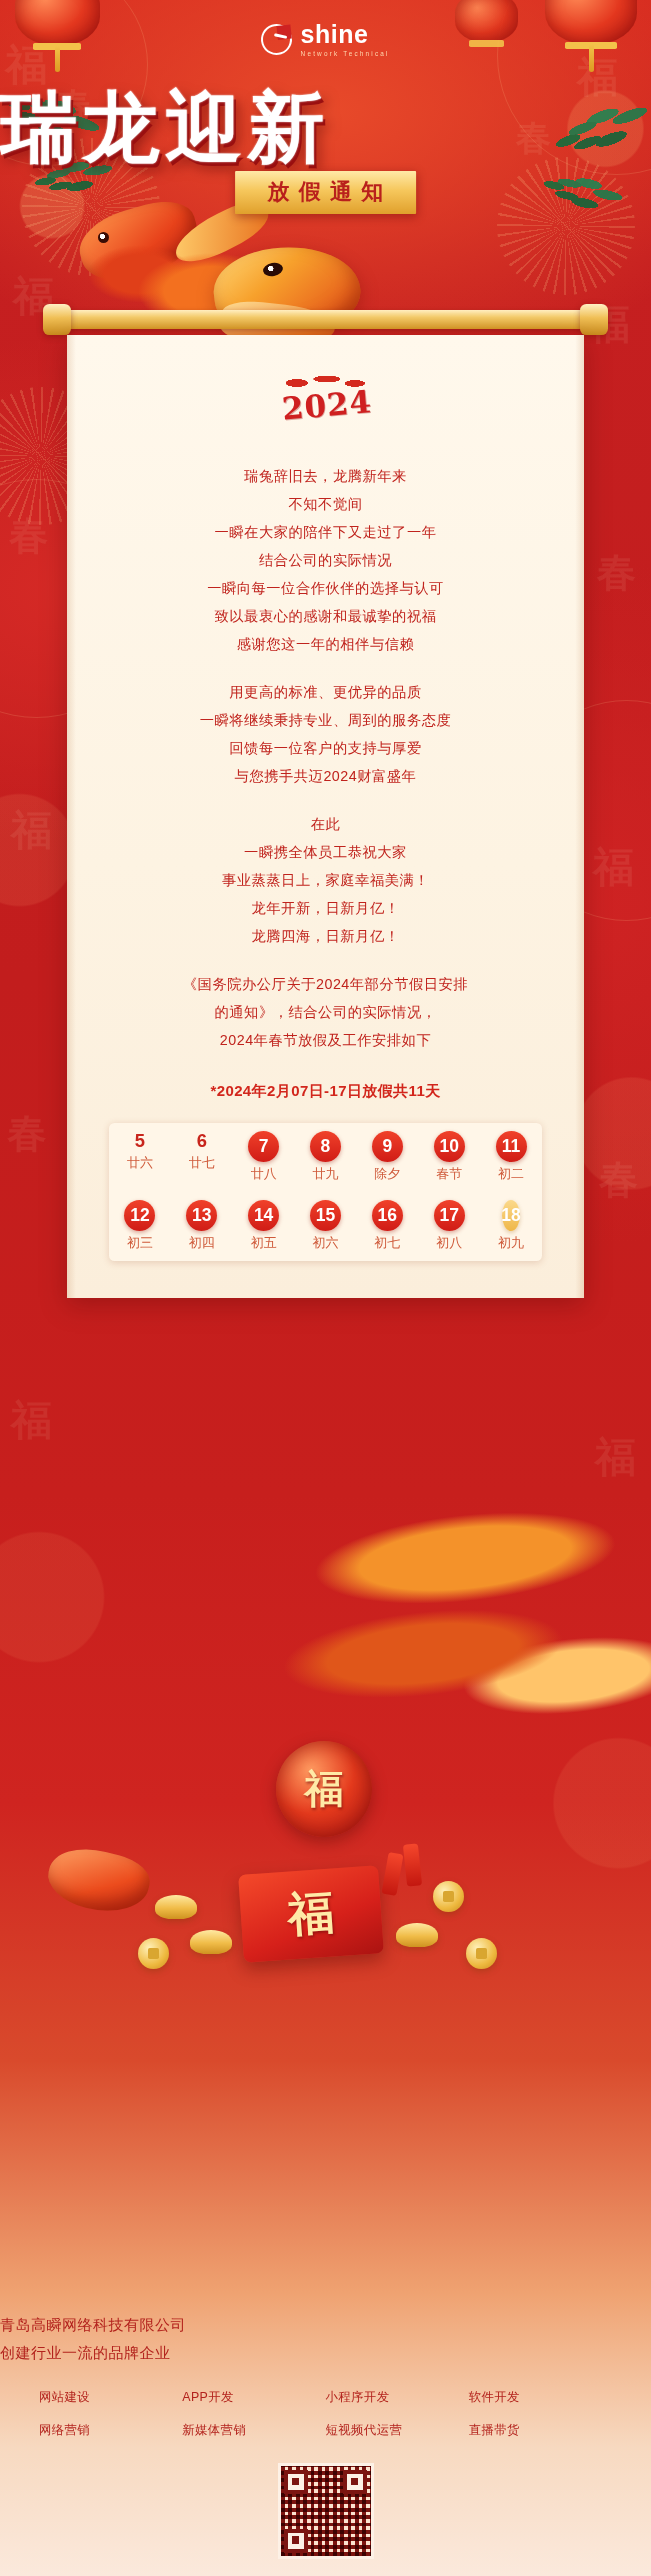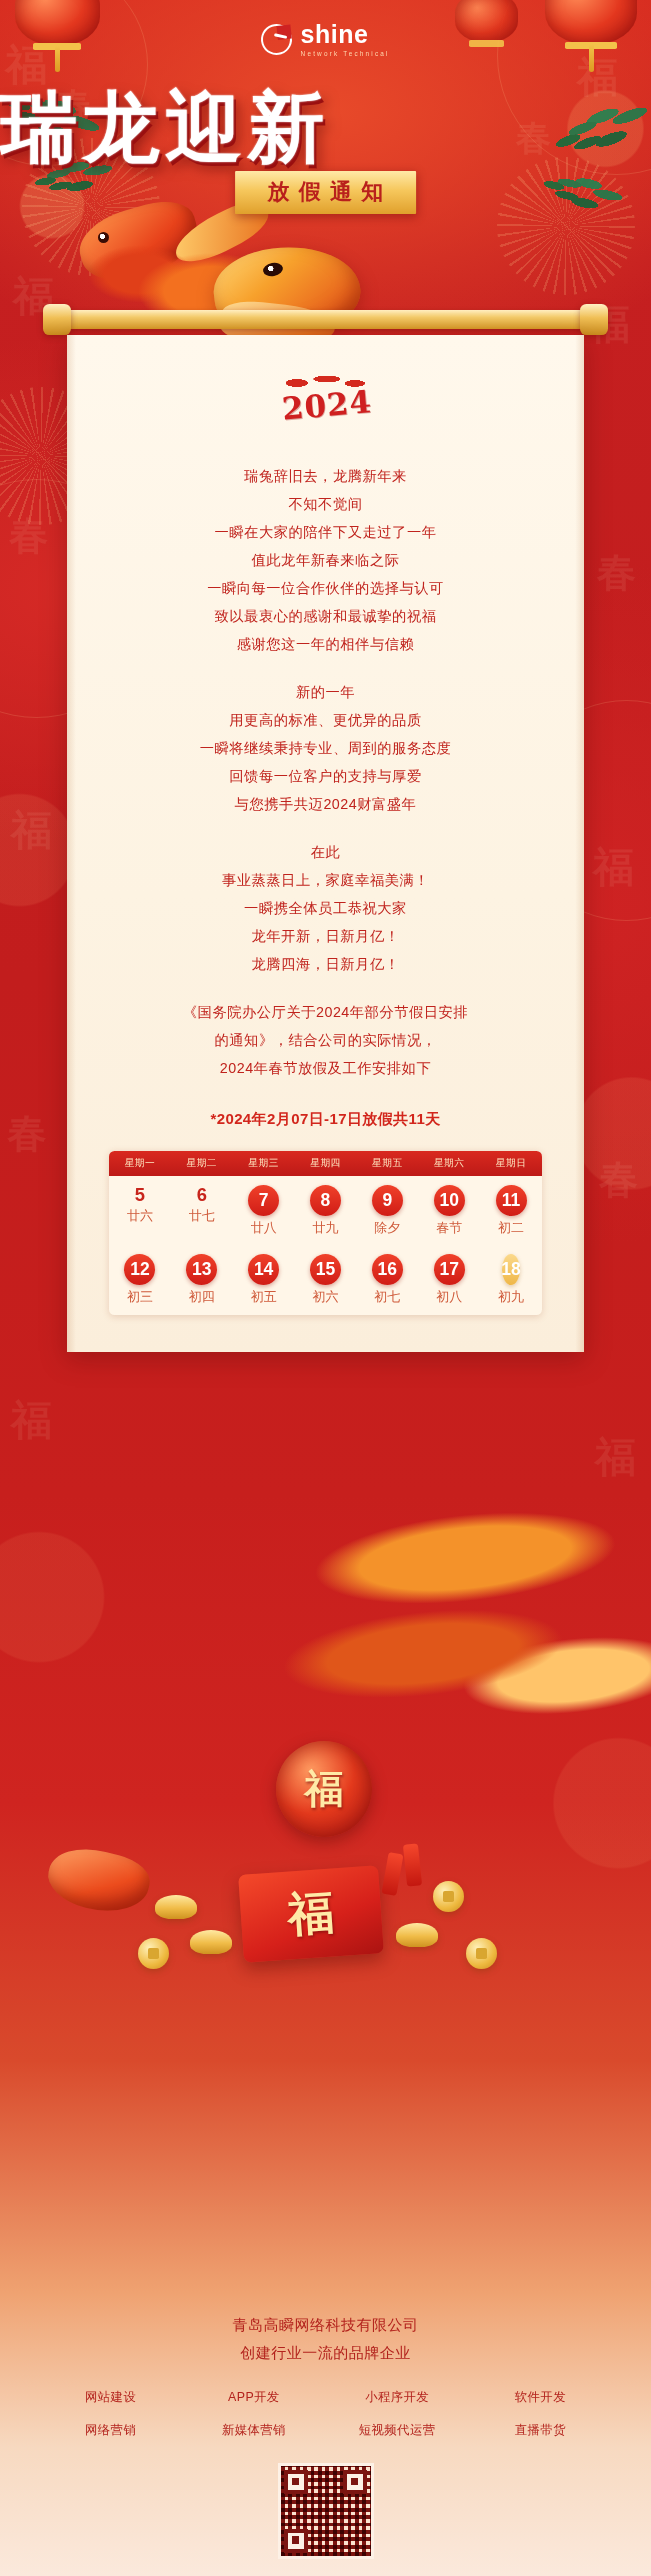--- a/index.html
+++ b/index.html
@@ -392,21 +392,20 @@
     border-radius: 52% 38% 58% 46%;
     background: linear-gradient(150deg,#ffa96a 0%, #ec4c1d 58%, #b41f10 100%);
     transform: rotate(14deg);
     box-shadow: inset -5.5px -7.4px 13px rgba(130,20,5,.45);
   }
 
   
   .footer {
     position: absolute; left: 0; right: 0; bottom: 0; z-index: 8;
     padding: 0 0 16.6px;
-    text-align: center;
   }
   .footer .company {
     color: #b3231d; font-size: 15px; line-height: 28px; letter-spacing: 0.5px;
   }
   .footer .services {
     margin-top: 22px;
     display: grid; grid-template-columns: repeat(4, 1fr);
     row-gap: 16.6px; column-gap: 0;
     padding: 0 39px;
   }
@@ -499,62 +498,52 @@
     <div class="scroll-body">
 
       <div class="seal-2024">
         <div class="seal-text">2024</div>
       </div>
 
       <div class="poem">
         <p>瑞兔辞旧去，龙腾新年来</p>
         <p>不知不觉间</p>
         <p>一瞬在大家的陪伴下又走过了一年</p>
-        <p>值此龙年新春来临之际</p>
+        <p>结合公司的实际情况</p>
         <p>一瞬向每一位合作伙伴的选择与认可</p>
         <p>致以最衷心的感谢和最诚挚的祝福</p>
         <p>感谢您这一年的相伴与信赖</p>
 
         <div class="gap"></div>
 
-        <p>新的一年</p>
         <p>用更高的标准、更优异的品质</p>
         <p>一瞬将继续秉持专业、周到的服务态度</p>
         <p>回馈每一位客户的支持与厚爱</p>
         <p>与您携手共迈2024财富盛年</p>
 
         <div class="gap"></div>
 
         <p>在此</p>
+        <p>一瞬携全体员工恭祝大家</p>
         <p>事业蒸蒸日上，家庭幸福美满！</p>
-        <p>一瞬携全体员工恭祝大家</p>
         <p>龙年开新，日新月亿！</p>
         <p>龙腾四海，日新月亿！</p>
 
         <div class="gap"></div>
 
         <p>《国务院办公厅关于2024年部分节假日安排</p>
         <p>的通知》，结合公司的实际情况，</p>
         <p>2024年春节放假及工作安排如下</p>
       </div>
 
       <div class="notice-hl">
         <div>*2024年2月07日-17日放假共11天</div>
       </div>
 
       <div class="calendar">
-        <div class="cal-head">
-          <div>星期一</div>
-          <div>星期二</div>
-          <div>星期三</div>
-          <div>星期四</div>
-          <div>星期五</div>
-          <div>星期六</div>
-          <div>星期日</div>
-        </div>
 
         <div class="cal-row">
           <div class="cal-cell plain">
             <div class="cal-num">5</div>
             <div class="cal-sub">廿六</div>
           </div>
           <div class="cal-cell plain">
             <div class="cal-num">6</div>
             <div class="cal-sub">廿七</div>
           </div>

